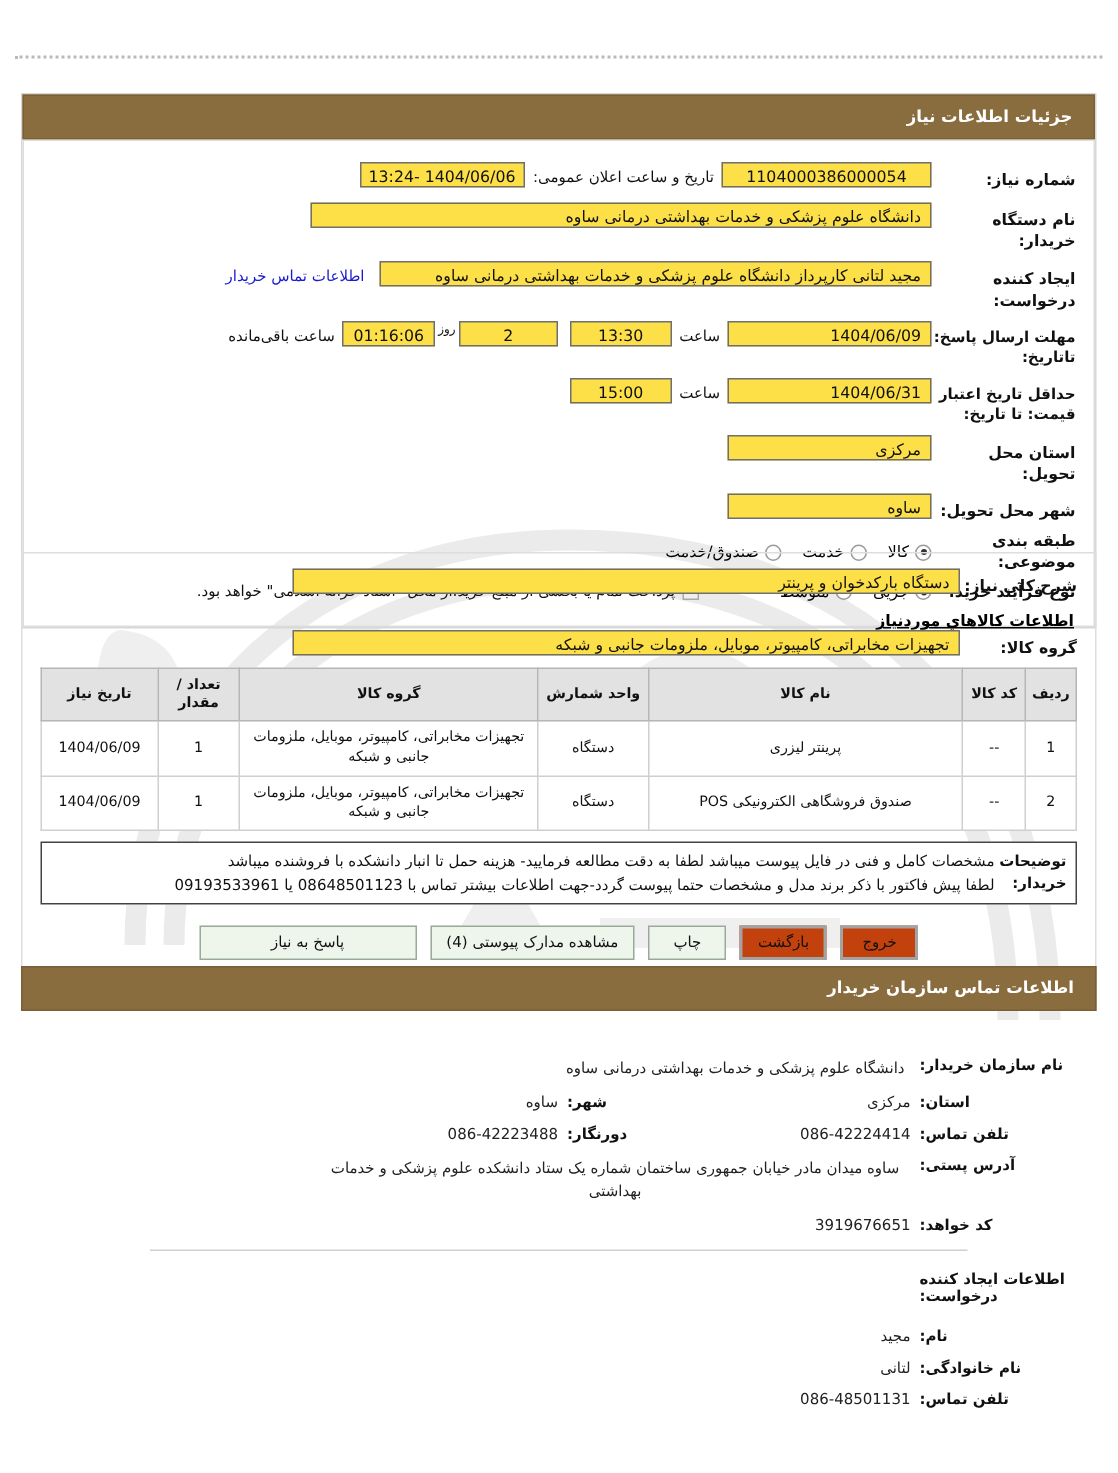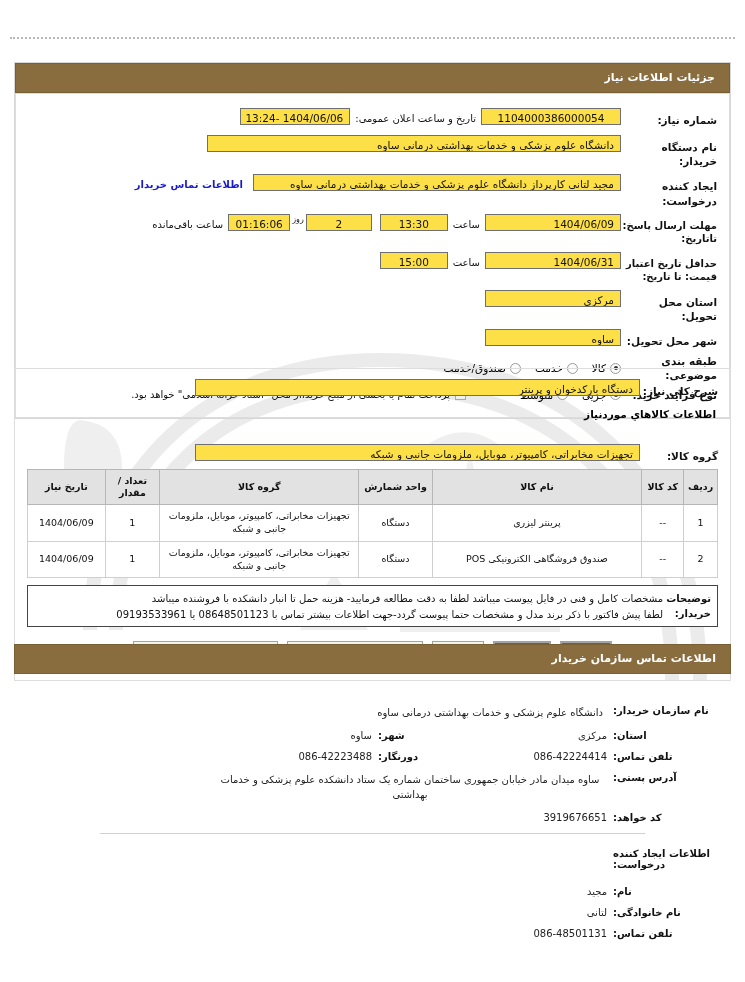--- a/index.html
+++ b/index.html
@@ -100,21 +100,21 @@
     padding: 0 5px;
     line-height: 21px;
     color: #111;
     white-space: nowrap;
   }
   .gap { width: 8px; flex: 0 0 8px; }
 
   .blue-link {
     color: #1919d0;
     font-size: 10px;
-    font-weight: bold;
+    font-weight: normal;
     line-height: 21px;
     padding-right: 10px;
     white-space: nowrap;
     text-decoration: none;
   }
 
   
   .optrow {
     display: flex;
     align-items: center;
@@ -393,21 +393,21 @@
   </div>
 
   <div class="card" style="top:368px; border:1px solid #dddddd;">
     <div class="panel" style="border:none; padding:10px 12px 12px 12px;">
 
       <div class="frow">
         <div class="lbl" style="width:78px;flex:0 0 78px;font-size:10.5px;">شرح کلی نیاز:</div>
         <div class="fld" style="width:445px;">دستگاه بارکدخوان و پرینتر</div>
       </div>
 
-      <div style="font-size:10.5px;font-weight:bold;margin:10px 0 24px 0;text-align:right;padding-right:2px;">اطلاعات  کالاهاي موردنیاز</div>
+      <div style="font-size:10.5px;font-weight:bold;margin:10px 0 0 0;text-align:right;padding-right:2px;text-decoration:underline;">اطلاعات  کالاهاي موردنیاز</div>
 
       <div class="frow">
         <div class="lbl" style="width:78px;flex:0 0 78px;font-size:10.5px;">گروه کالا:</div>
         <div class="fld" style="width:445px;">تجهیزات مخابراتی، کامپیوتر، موبایل، ملزومات جانبی و شبکه</div>
       </div>
 
       <table class="goods">
         <thead>
           <tr>
             <th style="width:30px;">ردیف</th>

